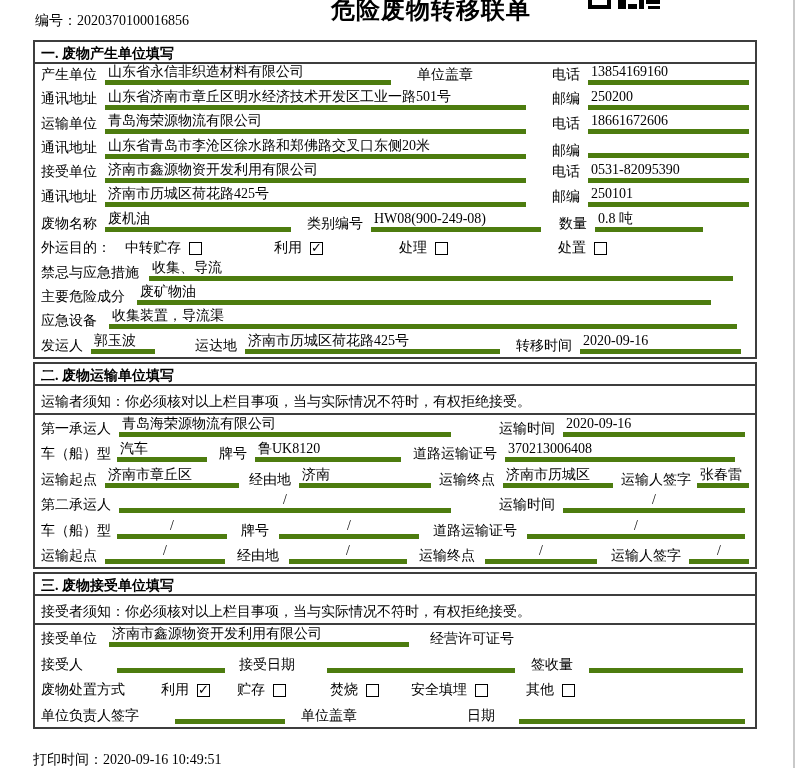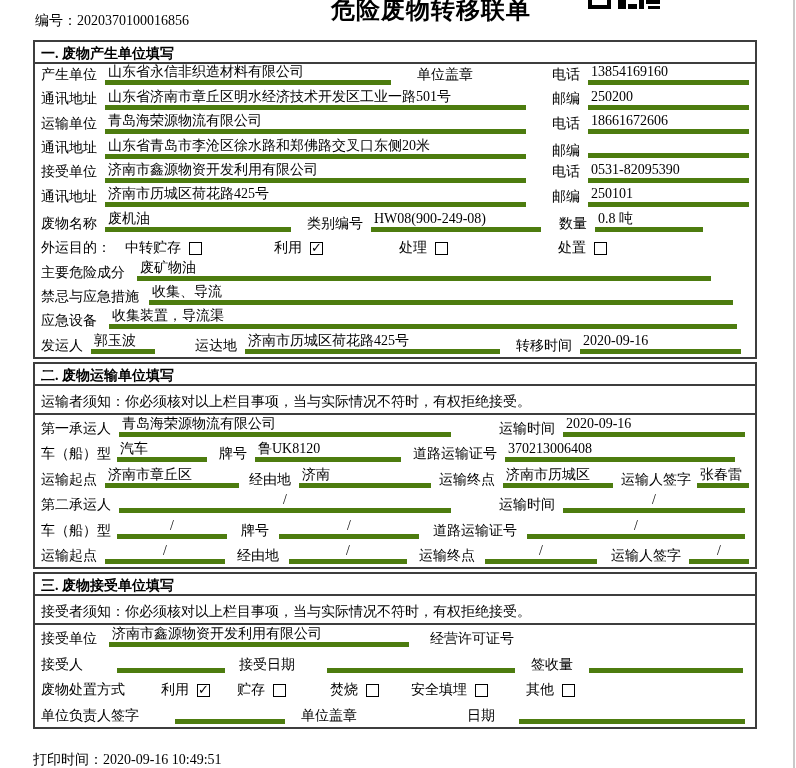--- a/index.html
+++ b/index.html
@@ -151,27 +151,27 @@
           <span class="lbl">处理</span>
           <span class="cbox"></span>
         </span>
         <span class="opt" style="margin-left:110px">
           <span class="lbl">处置</span>
           <span class="cbox"></span>
         </span>
       </div>
 
       <div class="row">
+        <span class="lbl">禁忌与应急措施</span>
+        <span class="val g" style="margin-left:10px;margin-right:16px">收集、导流</span>
+      </div>
+
+      <div class="row">
         <span class="lbl">主要危险成分</span>
         <span class="val g" style="margin-left:12px;margin-right:38px">废矿物油</span>
-      </div>
-
-      <div class="row">
-        <span class="lbl">禁忌与应急措施</span>
-        <span class="val g" style="margin-left:10px;margin-right:16px">收集、导流</span>
       </div>
 
       <div class="row">
         <span class="lbl">应急设备</span>
         <span class="val g" style="margin-left:12px;margin-right:12px">收集装置，导流渠</span>
       </div>
 
       <div class="row">
         <span class="lbl">发运人</span>
         <span class="val" style="width:64px;margin-left:8px">郭玉波</span>

